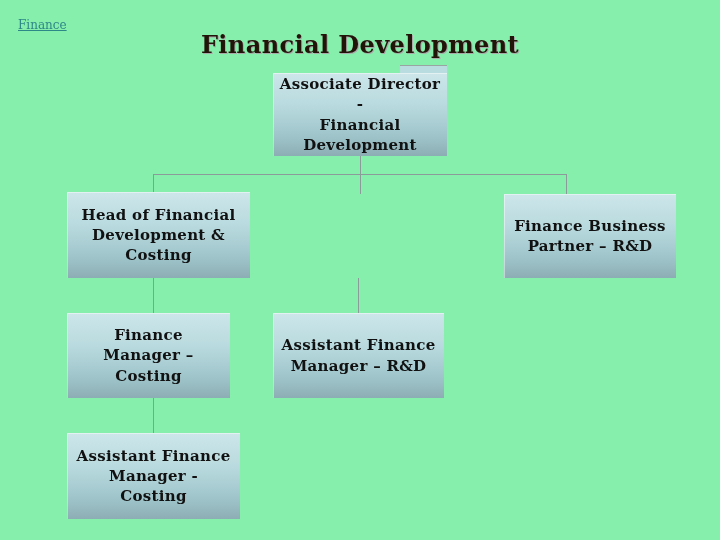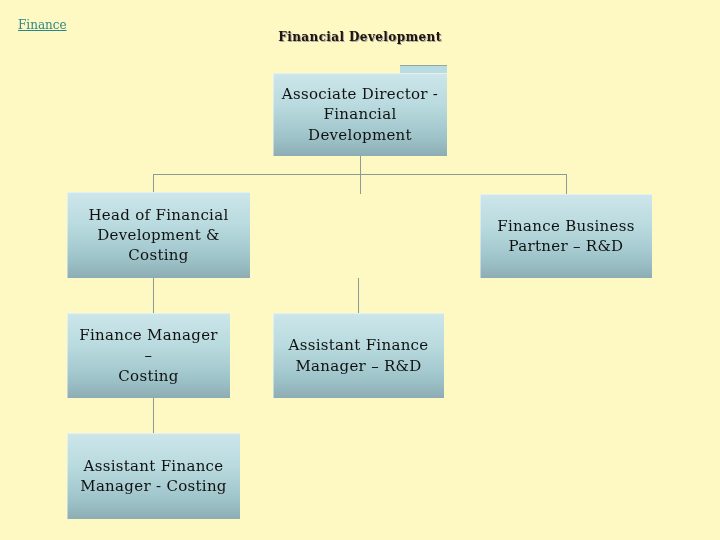--- a/index.html
+++ b/index.html
@@ -5,49 +5,49 @@
   html, body { margin: 0; padding: 0; }
   body {
     width: 720px; height: 540px;
     background: #ffffff;
     font-family: "DejaVu Serif", "Liberation Serif", serif;
     overflow: hidden;
   }
   .stage {
     position: relative;
     width: 720px; height: 540px;
-    background: #fef9c3;
+    background: #86efac;
   }
   .finance-link {
     position: absolute;
     left: 18px; top: 18px;
     font-size: 12px;
     color: #2d8688;
     text-decoration: underline;
     cursor: pointer;
   }
   .slide-title {
     position: absolute;
     left: 0; right: 0; top: 30px;
     text-align: center;
-    font-size: 12px;
+    font-size: 24px;
     font-weight: bold;
     color: #211409;
     letter-spacing: 0.4px;
     text-shadow: 1px 1px 0 #a9a9a9;
   }
   .node {
     position: absolute;
     box-sizing: border-box;
     display: flex;
     align-items: center;
     justify-content: center;
     text-align: center;
     font-size: 15px;
-    font-weight: normal;
+    font-weight: bold;
     color: #111111;
     letter-spacing: 0.3px;
     line-height: 1.35;
     white-space: pre-line;
     background: linear-gradient(180deg, #cde6ea 0%, #b8dade 40%, #9dc3c9 78%, #8cadb3 100%);
     box-shadow: inset 1px 1px 0 rgba(255,255,255,0.45);
     padding: 4px 6px;
   }
   .notch {
     position: absolute;
@@ -60,21 +60,21 @@
     position: absolute;
     background: #8c9a9a;
   }
   .vline { width: 1px; }
   .hline { height: 1px; }
 
   
   #n0 { left: 273px; top: 73px;  width: 174px; height: 83px; }
   #n1 { left: 67px;  top: 192px; width: 183px; height: 86px; }
   #n2 { left: 273px; top: 194px; width: 171px; height: 84px; }
-  #n3 { left: 480px; top: 194px; width: 172px; height: 84px; }
+  #n3 { left: 504px; top: 194px; width: 172px; height: 84px; }
   #n4 { left: 67px;  top: 313px; width: 163px; height: 85px; }
   #n5 { left: 273px; top: 313px; width: 171px; height: 85px; }
   #n6 { left: 67px;  top: 433px; width: 173px; height: 86px; }
 </style>
 </head>
 <body>
 
 <div class="stage">
 
   <a class="finance-link">Finance</a>

